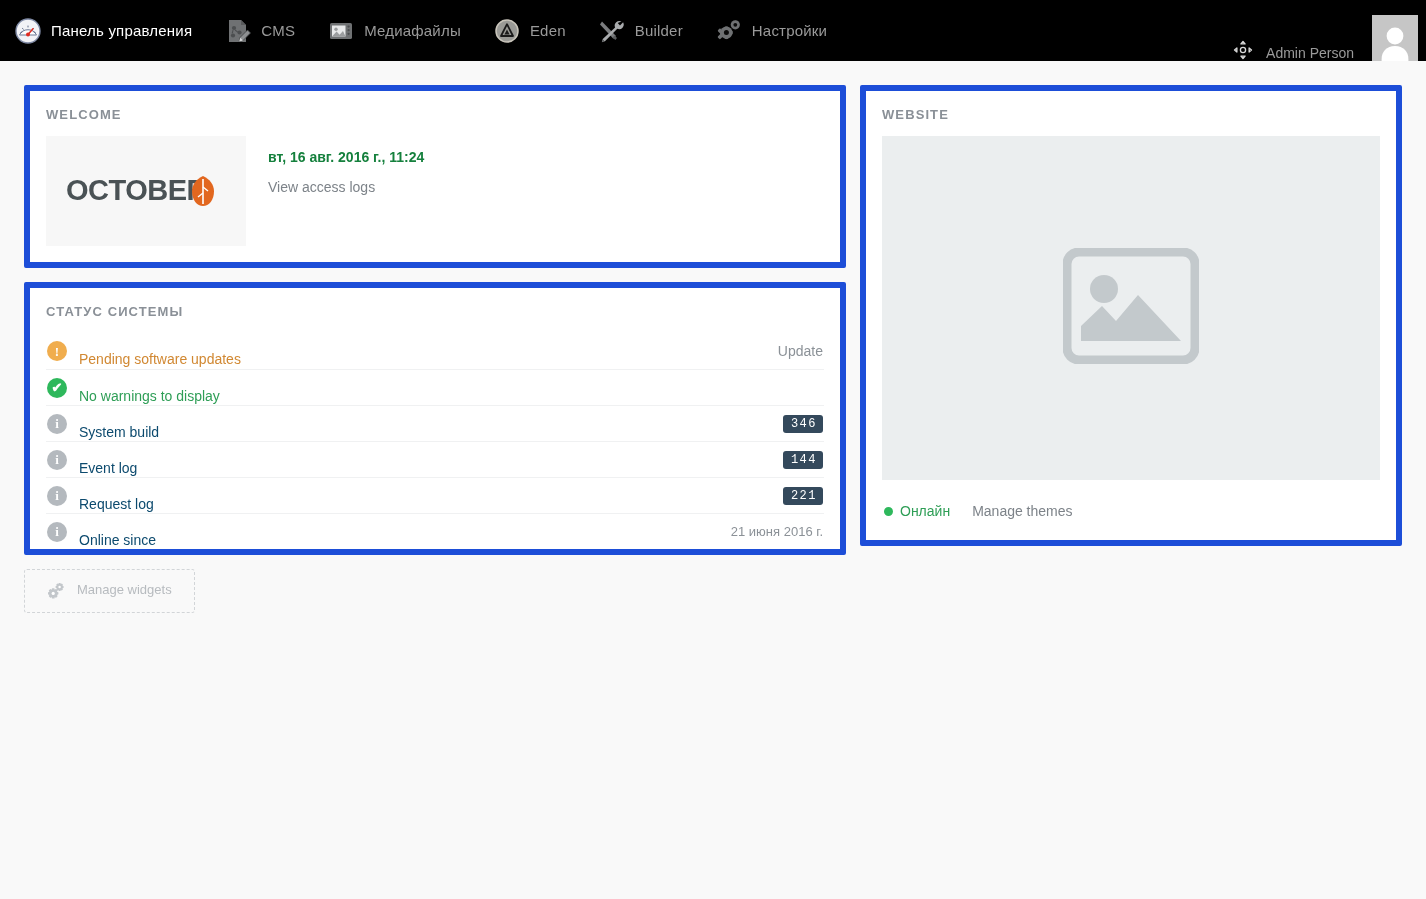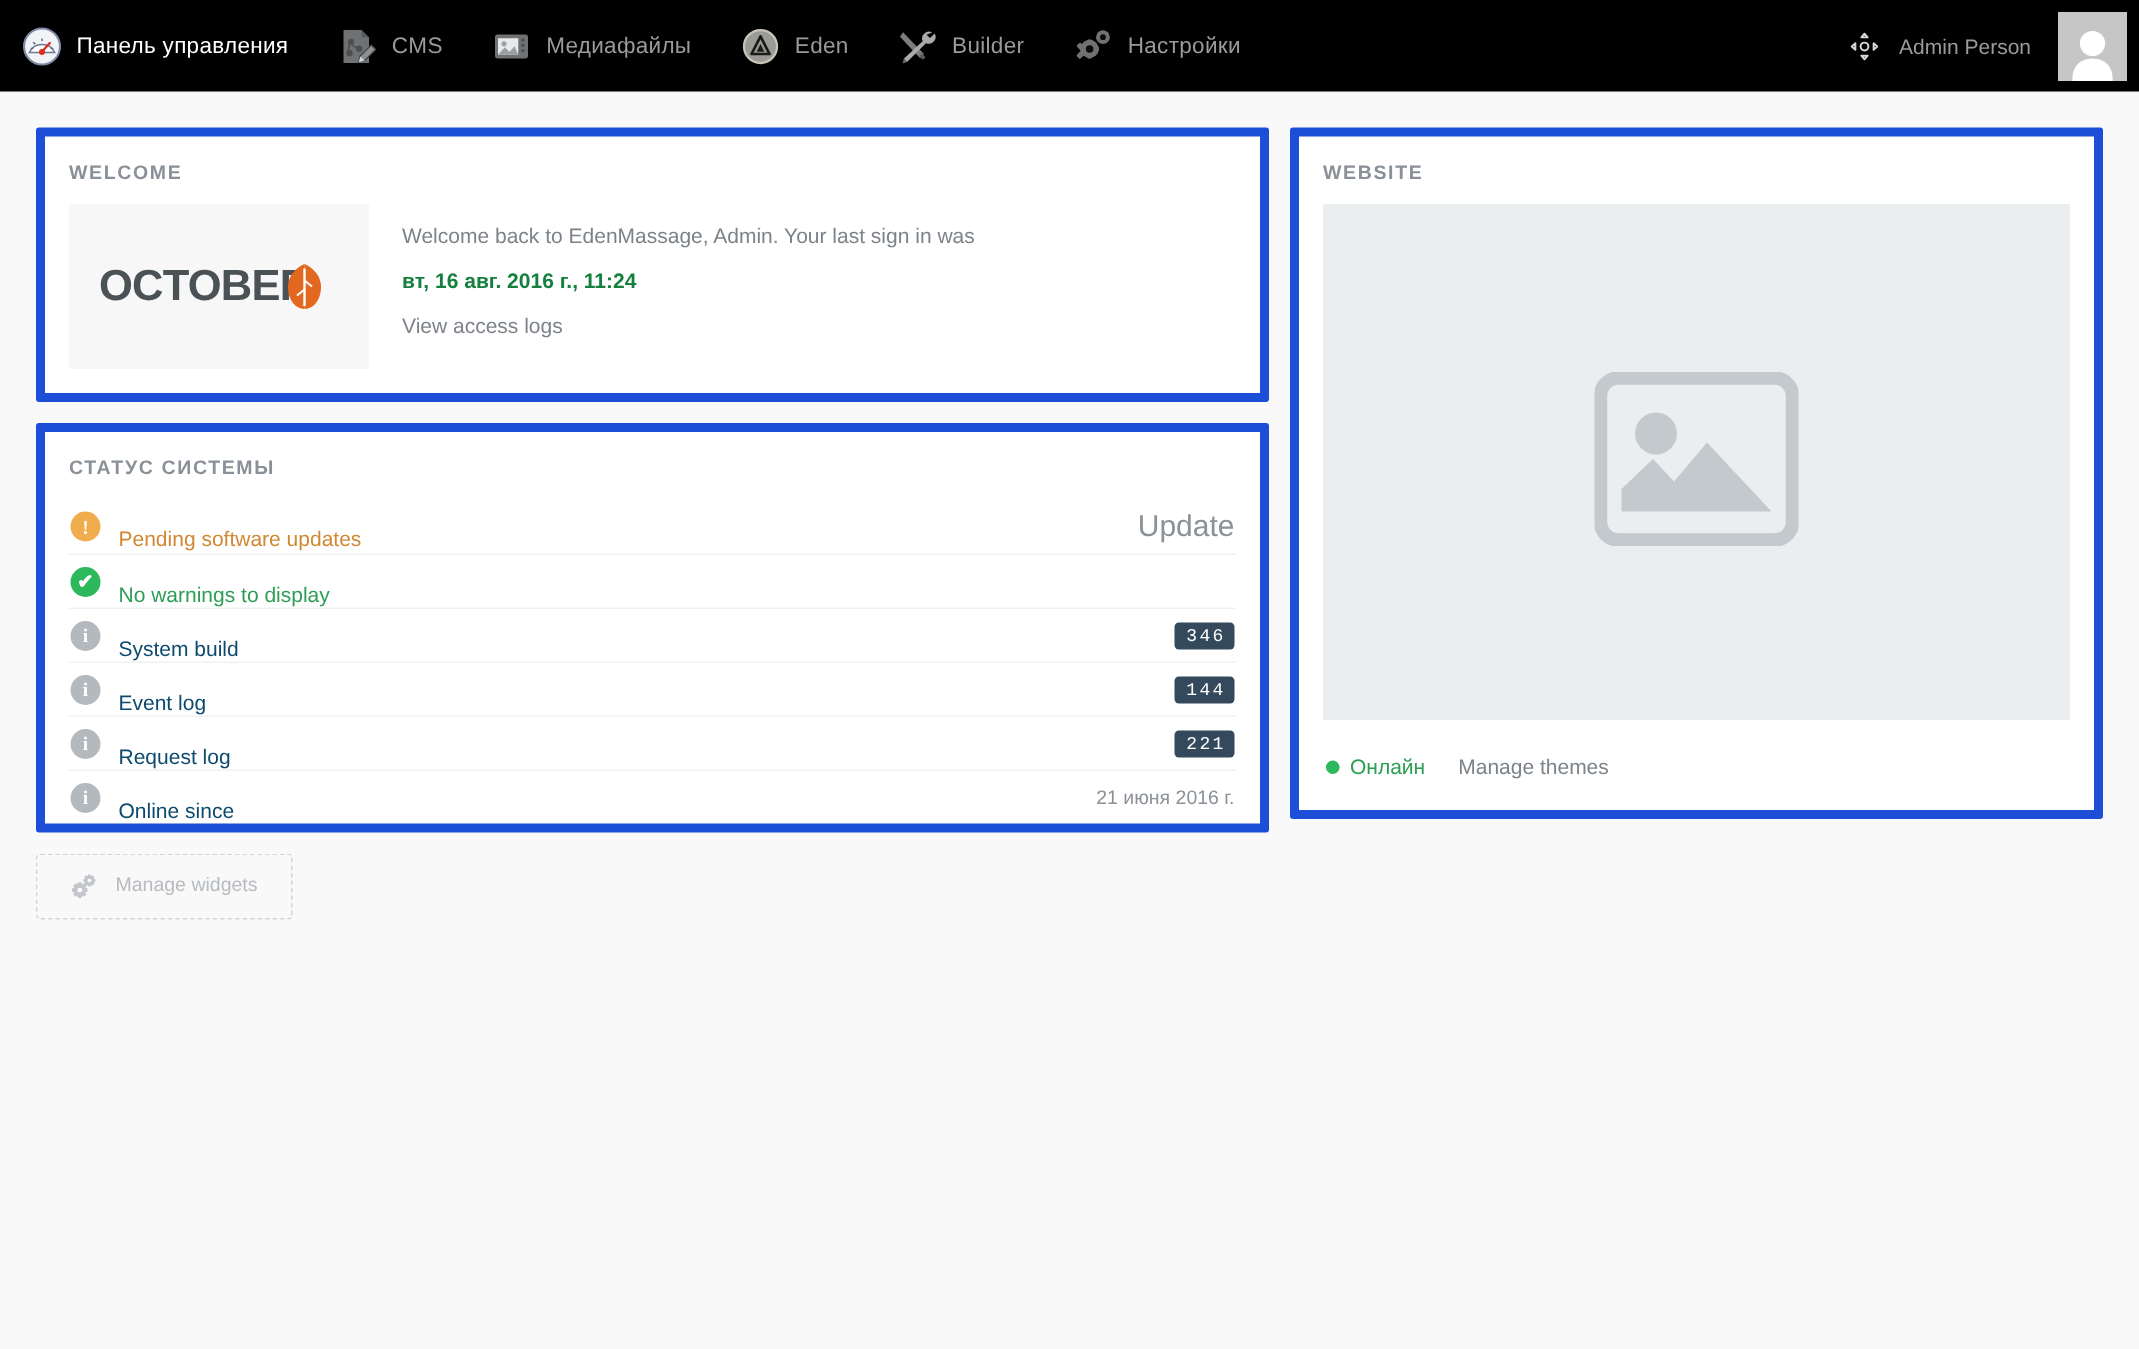--- a/index.html
+++ b/index.html
@@ -38,21 +38,21 @@
     letter-spacing: .2px;
   }
   .nav-item.active .nav-label { color: #ffffff; }
   .nav-icon { width: 28px; height: 28px; display:block; flex: 0 0 28px; }
 
   .nav-right {
     position: absolute;
     right: 0; top: 0;
     height: 61px;
     display: flex;
-    align-items: center;
+    align-items: flex-end;
   }
   .nav-user-label {
     font-size: 14px;
     color: #9a9a9a;
     margin: 0 18px 0 12px;
     white-space: nowrap;
   }
   .move-icon { width: 22px; height: 22px; display:block; }
   .avatar {
     width: 46px; height: 46px;
@@ -141,21 +141,21 @@
   .status-label {
     margin-left: 12px;
     font-size: 14px;
     flex: 1 1 auto;
     margin-top: 16px;
   }
   .status-row.warn .status-label { color: #d18832; }
   .status-row.ok   .status-label { color: #2e9e56; }
   .status-row.info .status-label { color: #0c4a6e; }
   .status-action {
-    font-size: 20px;
+    font-size: 14px;
     color: #8b9197;
     text-decoration: none;
     cursor: pointer;
   }
   .status-value {
     font-size: 13px;
     color: #8b9197;
   }
   .badge {
     background: #34495c;
@@ -357,21 +357,20 @@
             </g>
             <g transform="translate(126,2)">
               <path d="M11 0C4.5 3 0 8.5 0 15.2 0 24 5 30 11 30z" fill="#e2671f"></path>
               <path d="M11 0c6.5 3 11 8.5 11 15.2C22 24 17 30 11 30z" fill="#e2671f"></path>
               <path d="M11 3v25" stroke="#ffffff" stroke-width="1.6"></path>
               <path d="M11 11l5 4M11 17l-5 4" stroke="#ffffff" stroke-width="1.4"></path>
             </g>
           </svg>
         </div>
         <div class="welcome-text">
-          <div class="welcome-line">Welcome back to EdenMassage, Admin. Your last sign in was</div>
           <div class="welcome-date">вт, 16 авг. 2016 г., 11:24</div>
           <a class="link">View access logs</a>
         </div>
       </div>
     </div>
 
     
     <div class="card status-card">
       <div class="card-title">СТАТУС СИСТЕМЫ</div>
       <div id="status-list">

